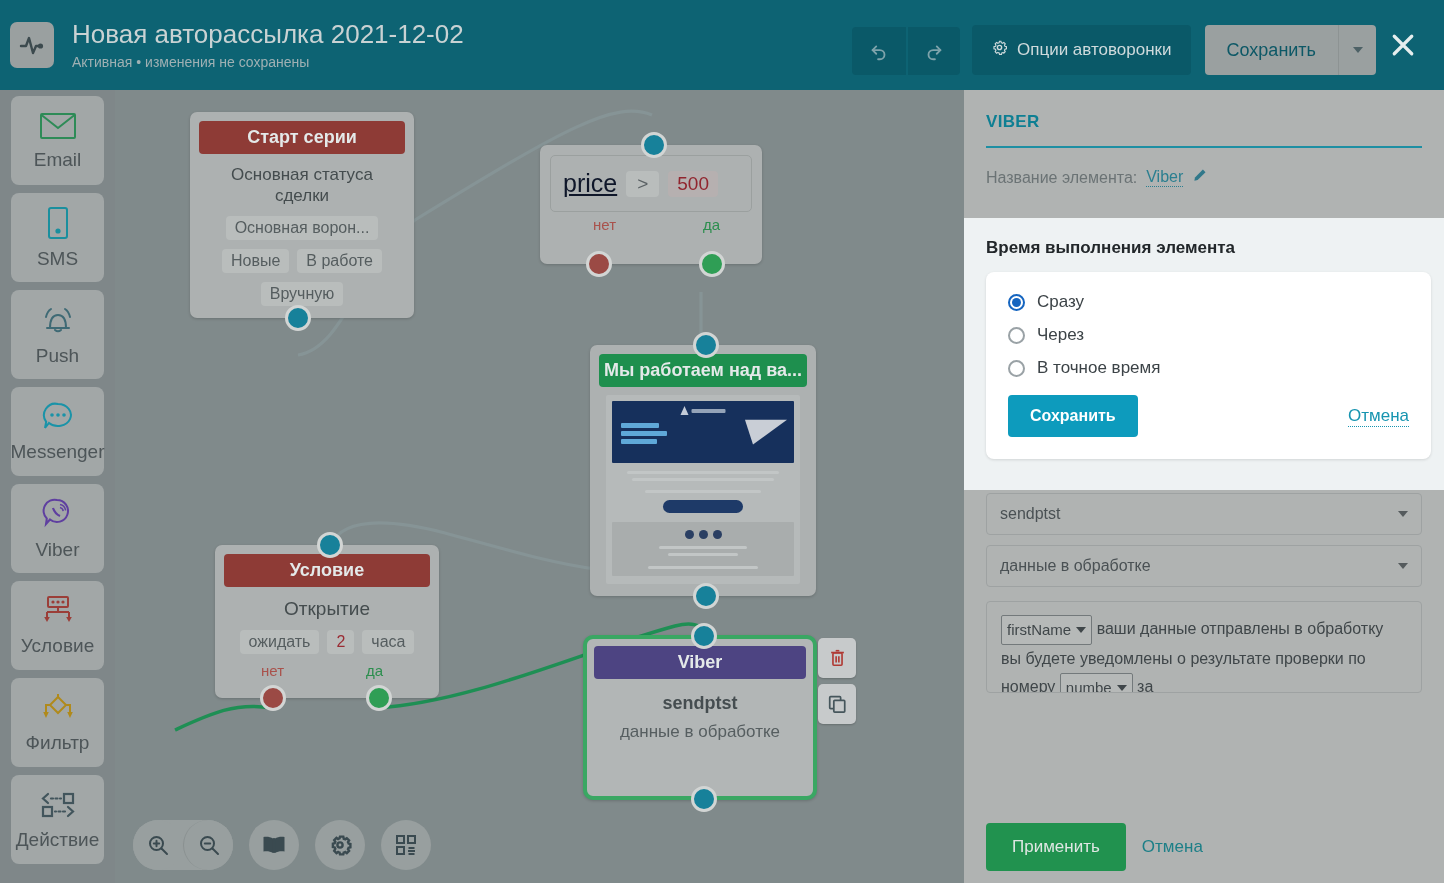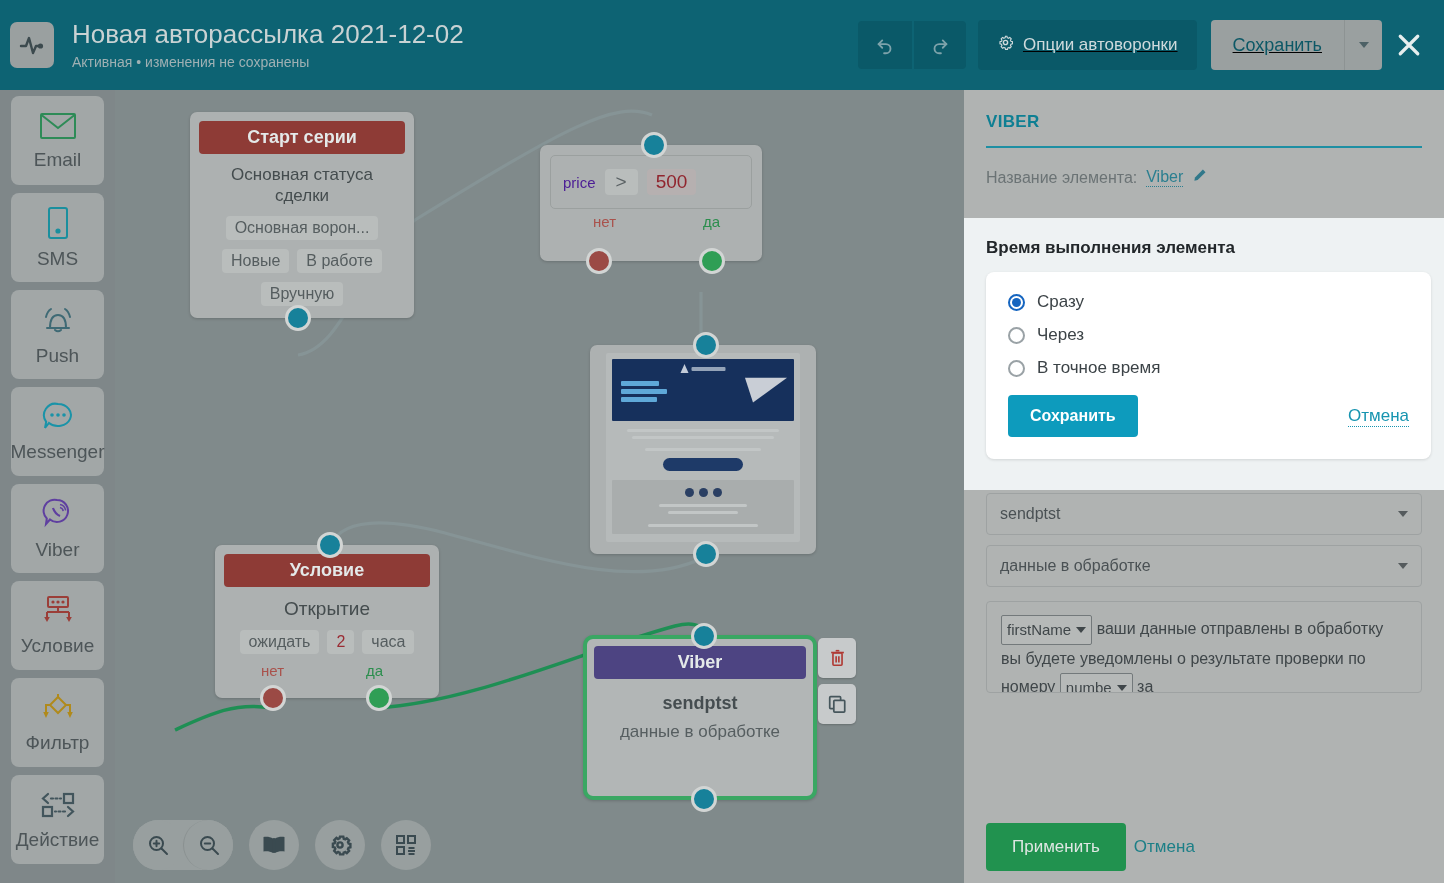--- a/index.html
+++ b/index.html
@@ -23,21 +23,21 @@
     flex: 0 0 auto;
   }
   .title-wrap { margin-left: 18px; flex: 1 1 auto; min-width: 0; }
   .app-title {
     font-size: 26px; color: #c9d2d3; font-weight: 400; line-height: 1.15;
     white-space: nowrap;
   }
   .app-subtitle {
     font-size: 14px; color: #9fb0b3; margin-top: 4px; white-space: nowrap;
   }
-  .hdr-actions { display: flex; align-items: center; flex: 0 0 auto; padding-right: 12px; text-decoration: underline; }
+  .hdr-actions { display: flex; align-items: flex-end; flex: 0 0 auto; padding-right: 18px; }
   .icon-btn-dark {
     width: 54px; height: 48px; background: #0a5968;
     display: flex; align-items: center; justify-content: center;
     color: #7ea3ab; cursor: pointer;
   }
   .icon-btn-dark:first-child { border-radius: 4px 0 0 4px; }
   .undo-redo { display: flex; margin-right: 12px; }
   .undo-redo .icon-btn-dark + .icon-btn-dark {
     border-left: 2px solid #0d6373; border-radius: 0 4px 4px 0;
   }
@@ -117,21 +117,21 @@
   }
   .port-in { background: #17819a; }
   .port-no { background: #9b4a45; }
   .port-yes { background: #2f9e55; }
   .lbl-no { position: absolute; font-size: 15px; color: #a9524c; }
   .lbl-yes { position: absolute; font-size: 15px; color: #2c8e4e; }
   .cond-box {
     border: 1px solid #9ba09f; border-radius: 5px; margin: 10px 10px 0 10px;
     padding: 13px 12px; display: flex; align-items: center; gap: 9px;
   }
-  .var-name { font-size: 15px; color: #4c1d95; }
+  .var-name { font-size: 25px; color: #0f172a; text-decoration: underline; }
   .op-chip { background: #b9bdbc; border-radius: 4px; padding: 2px 11px; font-size: 19px; color: #5a6164; }
   .val-chip { background: #b6b0b0; border-radius: 4px; padding: 2px 9px; font-size: 19px; color: #91252e; }
 
   
   .email-prev {
     margin: 8px 16px 0 16px; background: #b6baba; padding: 6px 6px 8px 6px; border-radius: 2px;
   }
   .ep-banner {
     height: 62px; background: #16305c; position: relative; overflow: hidden; border-radius: 1px;
   }
@@ -225,21 +225,21 @@
     height: 92px; overflow: hidden;
   }
   .inline-sel {
     display: inline-flex; align-items: center; gap: 5px; border: 1px solid #73797b;
     border-radius: 2px; padding: 1px 5px; background: #b6b9b8; font-size: 15px; color: #3f4649;
     vertical-align: middle; cursor: pointer; max-width: 104px;
   }
   .inline-sel em { font-style: normal; overflow: hidden; white-space: nowrap; text-overflow: clip; }
   .panel-footer {
     position: absolute; left: 0; right: 0; bottom: 0; height: 73px; background: #b0b3b2;
-    display: flex; align-items: center; gap: 8px; padding-left: 22px;
+    display: flex; align-items: center; gap: 16px; padding-left: 22px;
   }
   .btn-apply {
     background: #21924f; color: #dfe7e3; border: none; border-radius: 4px;
     padding: 14px 26px; font-size: 17px; cursor: pointer; font-family: inherit;
   }
   .link-cancel2 { color: #1c7f87; font-size: 17px; cursor: pointer; }
 </style>
 </head>
 <body>
 
@@ -439,20 +439,21 @@
       <div style="height:52px; position:relative;">
         <span class="lbl-no" style="left:53px; top:4px;">нет</span>
         <span class="lbl-yes" style="left:163px; top:4px;">да</span>
       </div>
       <span class="port port-in" style="left:101px; top:-13px;"></span>
       <span class="port port-no" style="left:46px; bottom:-13px;"></span>
       <span class="port port-yes" style="left:159px; bottom:-13px;"></span>
     </div>
 
     <div class="node" style="left:475px; top:255px; width:226px; padding-bottom:12px;">
+      <div class="node-head head-green">Мы работаем над ва...</div>
       <div class="email-prev">
         <div class="ep-banner">
           <div class="ep-logo">
             <i class="ep-logo-tri"></i>
               <i class="ep-logo-txt"></i>
           </div>
           <div class="ep-banner-txt" title="Спасибо, ваша заявка принята!">
             <i style="width:38px"></i>
               <i style="width:46px"></i>
               <i style="width:36px"></i>

